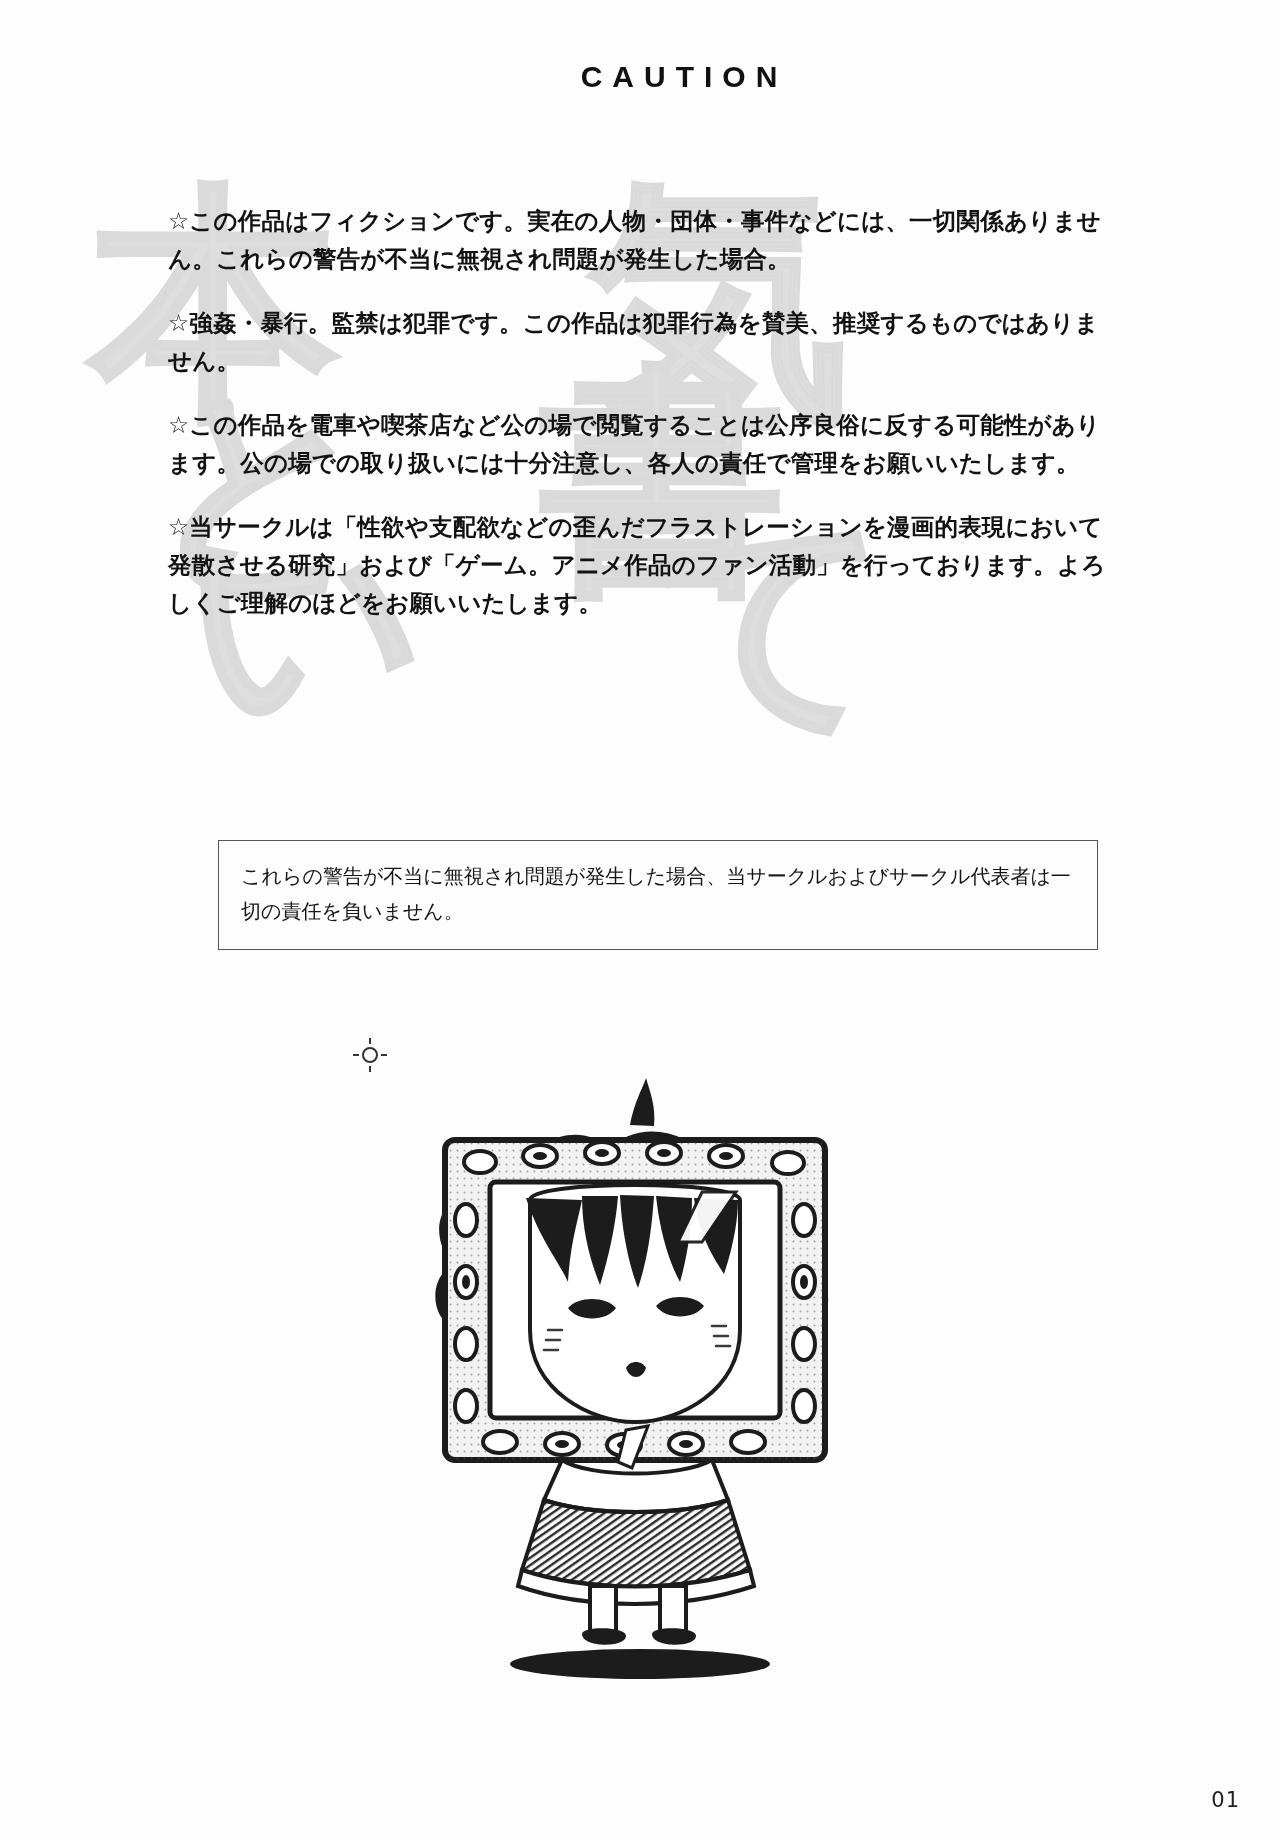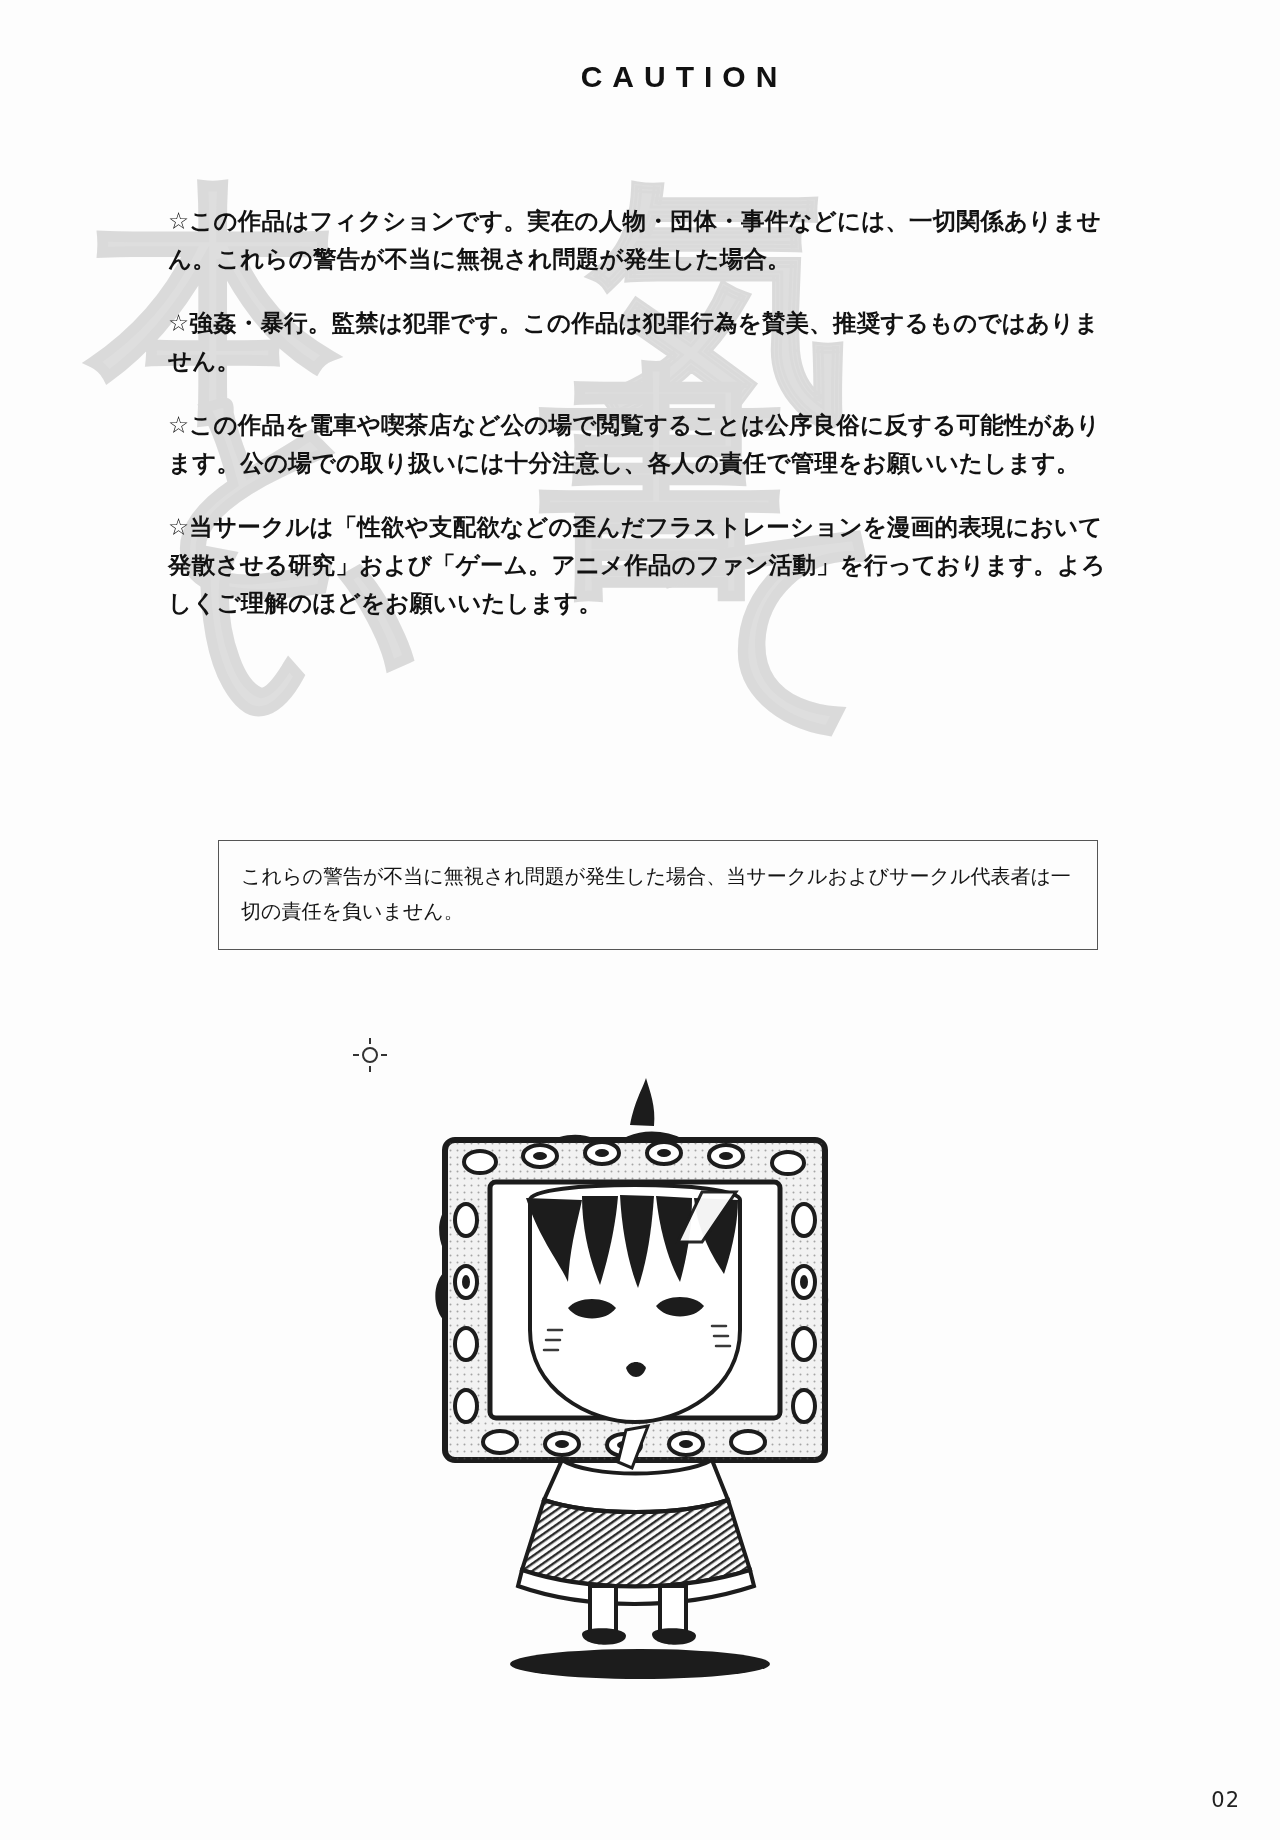--- a/index.html
+++ b/index.html
@@ -262,15 +262,15 @@
         <rect x="260" y="556" width="26" height="52" fill="#ffffff" stroke="#1c1c1c" stroke-width="4"></rect>
         <rect x="330" y="556" width="26" height="52" fill="#ffffff" stroke="#1c1c1c" stroke-width="4"></rect>
         <path d="M252 604 C252 596 296 596 296 606 C296 618 252 618 252 604 Z" fill="#1c1c1c"></path>
         <path d="M322 604 C322 596 366 596 366 606 C366 618 322 618 322 604 Z" fill="#1c1c1c"></path>
       </g>
 
       <ellipse cx="310" cy="634" rx="130" ry="15" fill="#1c1c1c"></ellipse>
     </svg>
   </div>
 
-  <div class="page-number">02</div>
+  <div class="page-number">01</div>
 
 </div>
 
 </body></html>

